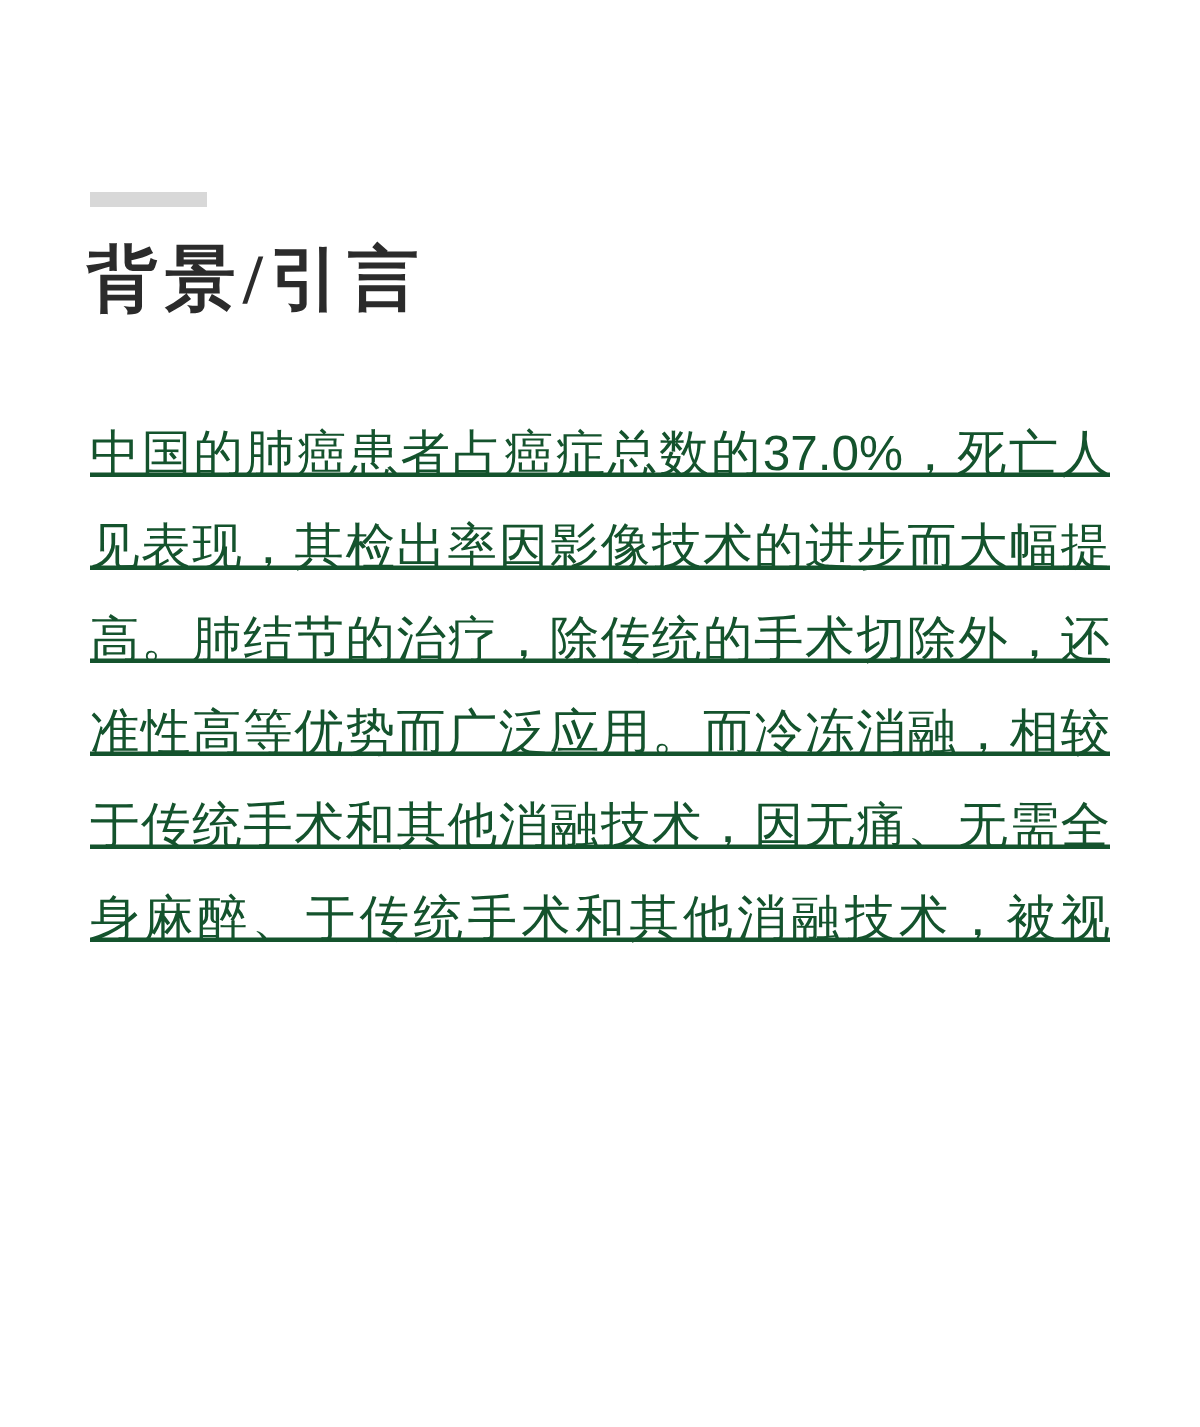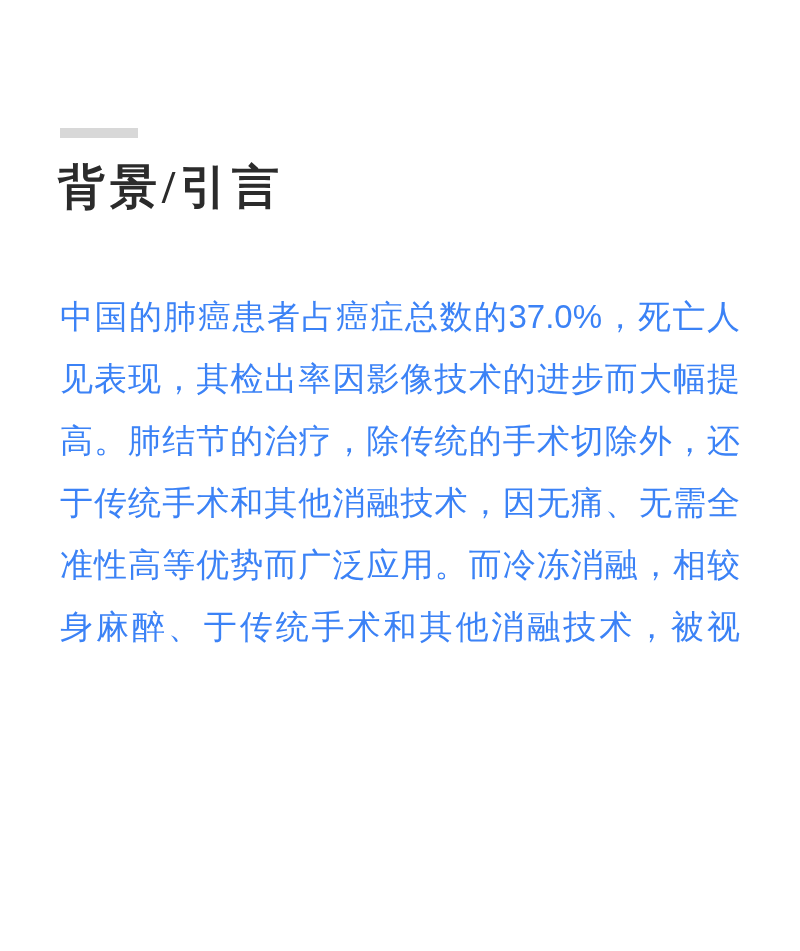--- a/index.html
+++ b/index.html
@@ -31,25 +31,26 @@
     font-weight: 700;
     font-size: 47px;
     line-height: 58px;
     letter-spacing: 5px;
     color: #2b2b2b;
     white-space: nowrap;
   }
   .paragraph {
     position: absolute;
     left: 60px;
-    top: 286px;
+    top: 271px;
     width: 680px;
     font-family: "Liberation Sans", sans-serif;
     font-size: 33px;
-    color: #3b82f6;
+    color: #14532d;
+    text-decoration: underline;
   }
   .line {
     margin: 0;
     height: 62px;
     line-height: 62px;
     text-align: justify;
     text-align-last: justify;
   }
   .line-last {
     text-align: left;
@@ -59,17 +60,17 @@
 </head>
 <body>
 
 <div class="page">
   <div class="accent-bar"></div>
   <h1 class="title">背景/引言</h1>
   <div class="paragraph">
     <p class="line">中国的肺癌患者占癌症总数的37.0%，死亡人</p>
     <p class="line">见表现，其检出率因影像技术的进步而大幅提</p>
     <p class="line">高。肺结节的治疗，除传统的手术切除外，还</p>
+    <p class="line">准性高等优势而广泛应用。而冷冻消融，相较</p>
     <p class="line">于传统手术和其他消融技术，因无痛、无需全</p>
-    <p class="line">准性高等优势而广泛应用。而冷冻消融，相较</p>
     <p class="line">身麻醉、于传统手术和其他消融技术，被视</p>
   </div>
 </div>
 
 </body></html>

